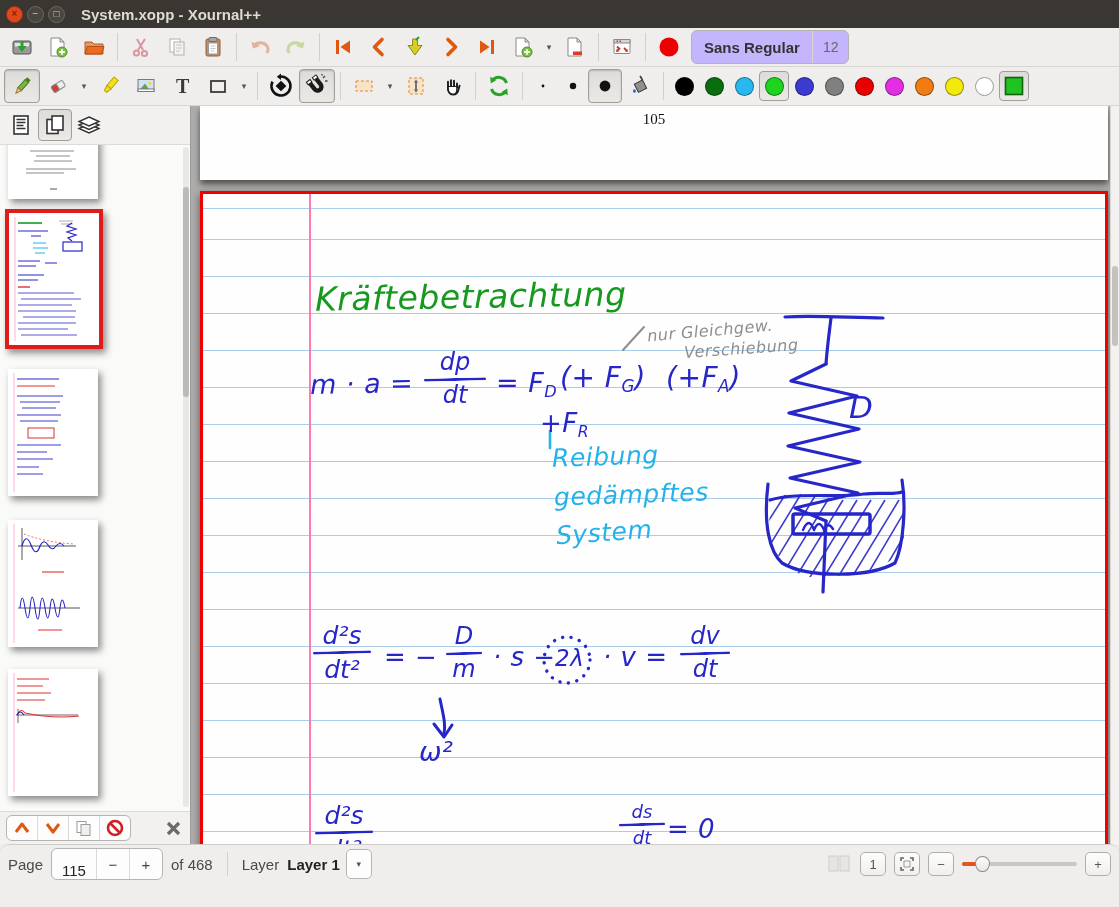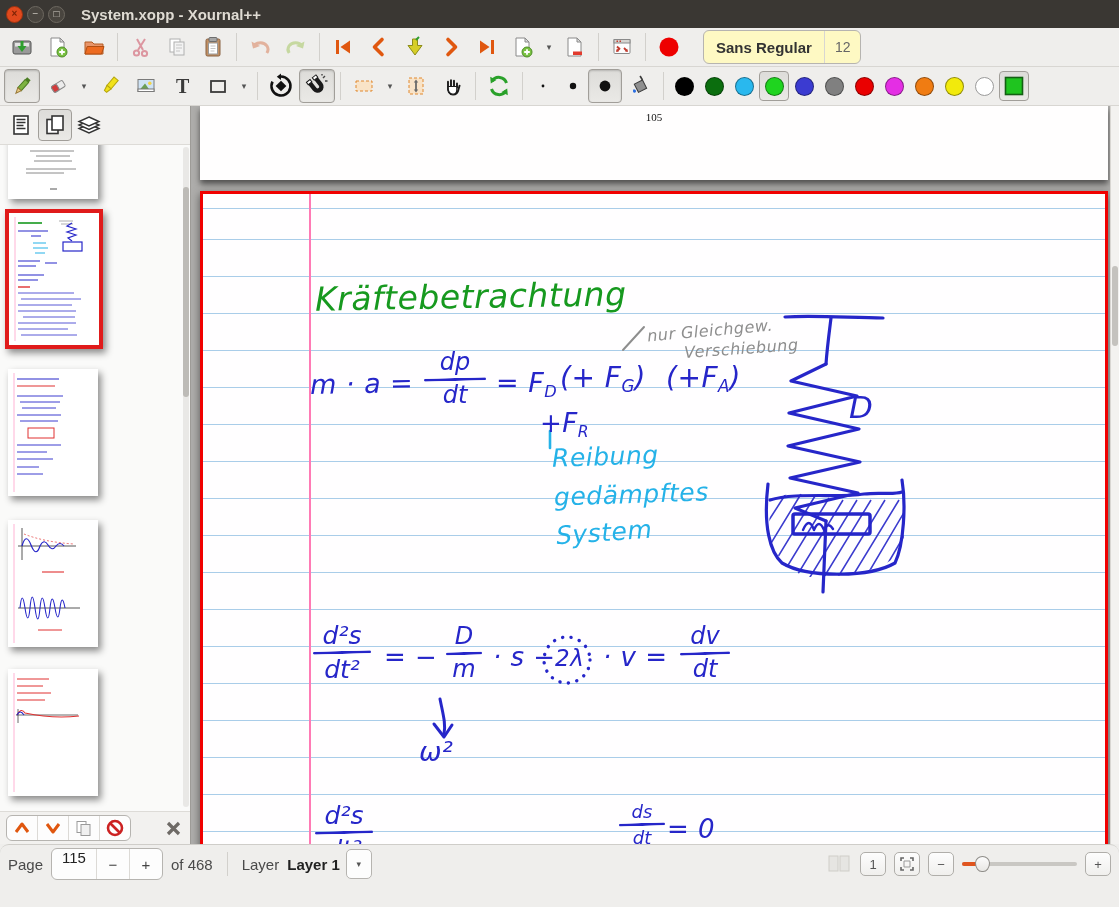--- a/index.html
+++ b/index.html
@@ -18,21 +18,21 @@
   
   .toolbar{height:39px;background:#efeeec;display:flex;align-items:center;padding-left:4px;
            border-bottom:1px solid #d8d6d2;box-sizing:border-box;}
   .btn{width:36px;height:34px;display:flex;align-items:center;justify-content:center;border:1px solid transparent;
        border-radius:4px;box-sizing:border-box;flex:0 0 auto;}
   .btn.narrow{width:16px;}
   .btn.pressed{background:linear-gradient(#dddcd9,#eae9e6);border:1px solid #a19e99;
                box-shadow:inset 0 1px 2px rgba(0,0,0,.18);}
   .vsep{width:1px;height:28px;background:#d2d0cc;margin:0 5px;flex:0 0 aupx;}
   .chev{font-size:9px;color:#555;}
-  #font-button{display:flex;align-items:center;height:32px;margin-left:16px;background:#fef9c3;
+  #font-button{display:flex;align-items:center;height:32px;margin-left:4px;background:#c4b5fd;
                border:1px solid #b6b4b0;border-radius:6px;overflow:hidden;text-align:center;}
   #font-name{padding:0 12px;font-size:15px;color:#333;font-weight:bold;}
   #font-size{padding:4px 10px;font-size:14px;color:#666;border-left:1px solid #d8d6d2;align-self:stretch;display:flex;align-items:center;}
   .color-dot{width:30px;height:30px;display:flex;align-items:center;justify-content:center;border:1px solid transparent;border-radius:4px;box-sizing:border-box;}
   .color-dot i{display:block;width:19px;height:19px;border-radius:50%;border:1px solid rgba(0,0,0,.4);box-sizing:border-box;}
   .color-dot.pressed{background:linear-gradient(#dddcd9,#eae9e6);border:1px solid #a19e99;}
   
   #content{display:flex;height:738px;}
   #sidebar{width:191px;background:#fafaf9;border-right:1px solid #9d9b97;box-sizing:border-box;display:flex;flex-direction:column;}
   #sidebar-tabs{height:38px;display:flex;align-items:center;padding-left:4px;background:#f2f1ef;border-bottom:1px solid #dddbd7;}
@@ -45,36 +45,36 @@
   #thumb-scroll i{position:absolute;left:0;top:40px;width:6px;height:210px;background:#bdbbb7;border-radius:3px;display:block;}
   #sidebar-actions{height:32px;display:flex;align-items:center;padding:0 6px;background:#f2f1ef;border-top:1px solid #dddbd7;}
   #action-group{display:flex;border:1px solid #b6b4b0;border-radius:6px;background:#fdfdfd;overflow:hidden;}
   .act{width:30px;height:24px;display:flex;align-items:center;justify-content:center;border-right:1px solid #dcdad6;}
   .act:last-child{border-right:none;}
   #sidebar-close{margin-left:auto;width:22px;height:22px;display:flex;align-items:center;justify-content:center;}
   
   #canvas{position:relative;flex:1;background:#aeadab;overflow:hidden;}
   #prev-page{position:absolute;left:9px;top:0;width:908px;height:74px;background:#fffefe;
              box-shadow:0 4px 6px rgba(0,0,0,.55);text-align:center;}
-  #prev-page-number{font-family:"Liberation Serif",serif;font-size:11px;color:#111;padding-top:5px;}
+  #prev-page-number{font-family:"Liberation Serif",serif;font-size:15px;color:#111;padding-top:5px;}
   #cur-page{position:absolute;left:9px;top:85px;width:902px;height:660px;border:3px solid #f00000;background:
      linear-gradient(to right, transparent 106px, #ff7ab5 106px, #ff7ab5 108px, transparent 108px),
      repeating-linear-gradient(to bottom, #a9cde9 0 1.5px, transparent 1.5px 37px) #fffeff;
      background-position:0 0,0 45px;box-shadow:0 3px 8px rgba(0,0,0,.5);}
   #ink{position:absolute;left:0;top:0;width:870px;height:660px;}
   .tok{position:absolute;white-space:nowrap;font-style:italic;letter-spacing:.5px;line-height:1;font-family:"DejaVu Sans",sans-serif;}
   .tok sub{font-size:.6em;vertical-align:-0.3em;letter-spacing:0;}
   .frac{position:absolute;text-align:center;font-style:italic;line-height:1.08;font-family:"DejaVu Sans",sans-serif;}
   .frac .bar{border-top:3px solid currentColor;border-radius:2px;transform:rotate(-1.6deg);margin-top:2px;}
   #diagram{position:absolute;left:0;top:0;}
   #canvas-vscroll{position:absolute;right:0;top:0;width:8px;height:738px;background:#f3f2f0;border-left:1px solid #d8d6d2;}
   #canvas-vscroll i{position:absolute;left:1px;top:160px;width:6px;height:80px;border-radius:3px;background:#c4c2be;display:block;}
   
   #statusbar{height:39px;background:#efeeec;border-top:1px solid #cfcdc9;display:flex;align-items:center;padding:0 8px;box-sizing:border-box;font-size:15px;color:#4a4a4a;border-radius:9px;}
-  #page-spin{display:flex;align-items:flex-start;height:30px;background:#fdfdfd;border:1px solid #b6b4b0;border-radius:6px;overflow:hidden;margin:0 8px;}
+  #page-spin{display:flex;align-items:flex-end;height:30px;background:#fdfdfd;border:1px solid #b6b4b0;border-radius:6px;overflow:hidden;margin:0 8px;}
   #page-spin .cell{padding:0 10px;color:#222;}
   #page-spin .spin{width:32px;align-self:stretch;display:flex;align-items:center;justify-content:center;border-left:1px solid #dcdad6;color:#444;}
   .sb-sep{width:1px;height:24px;background:#d2d0cc;margin:0 14px;}
   #layer-value{font-weight:bold;color:#222;margin-left:8px;}
   #layer-drop{width:24px;height:28px;background:#fdfdfd;border:1px solid #b6b4b0;border-radius:5px;margin-left:6px;display:flex;align-items:center;justify-content:center;}
   #sb-right{margin-left:auto;display:flex;align-items:center;gap:8px;}
   .sb-btn{width:26px;height:24px;background:linear-gradient(#fdfdfd,#f0efed);border:1px solid #b0aeaa;border-radius:5px;display:flex;align-items:center;justify-content:center;color:#555;font-size:13px;box-sizing:border-box;}
   #zoom-slider{position:relative;width:115px;height:18px;display:flex;align-items:center;}
   #zoom-track{width:100%;height:4px;background:#c9c7c3;border-radius:2px;}
   #zoom-fill{position:absolute;left:0;top:7px;width:20px;height:4px;background:#e0551f;border-radius:2px;}

